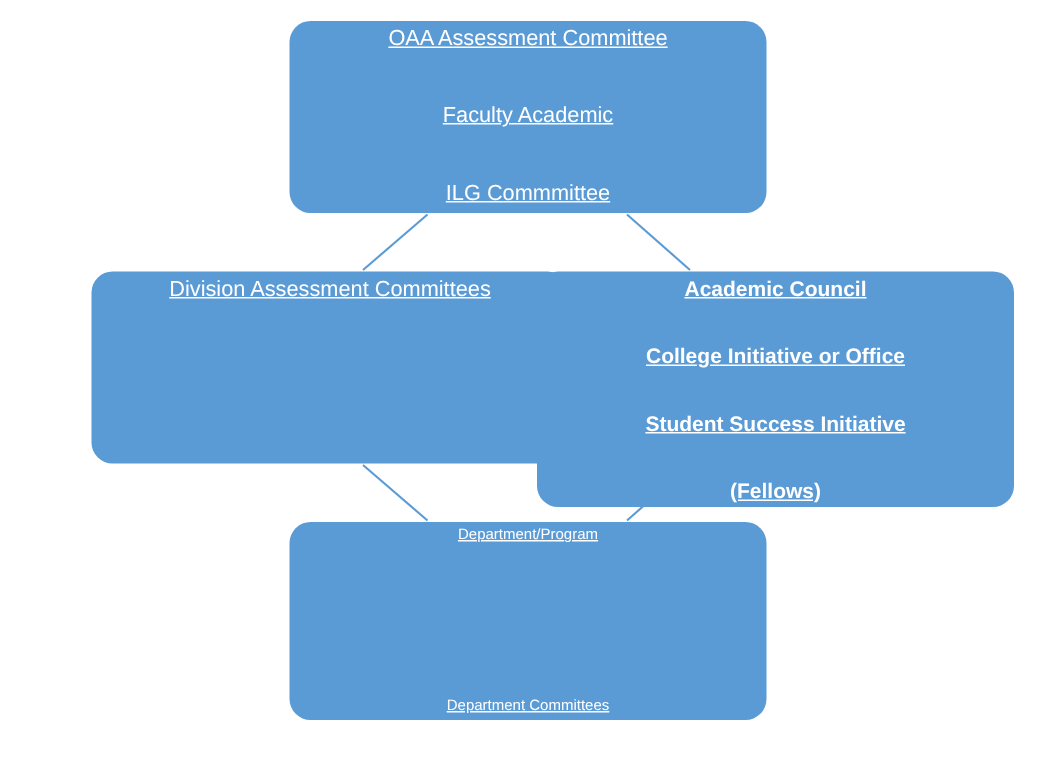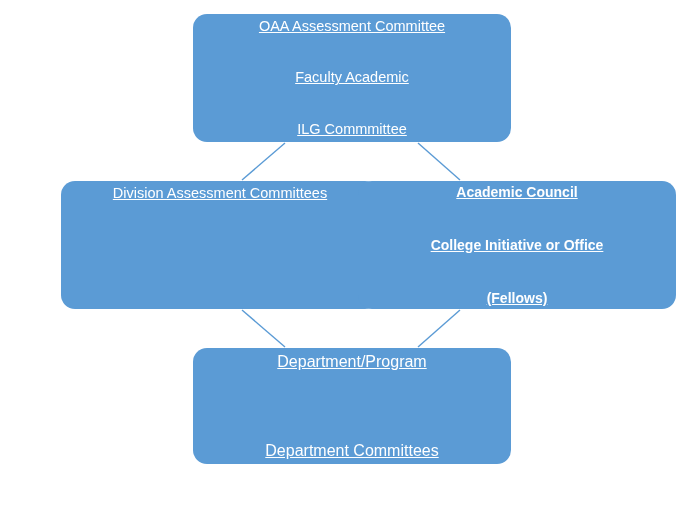--- a/index.html
+++ b/index.html
@@ -59,30 +59,30 @@
     top: 181px;
     width: 318px;
     height: 128px;
     font-size: 14.5px;
     margin-left: 32px;
   }
   #node-right {
     left: 358px;
     top: 181px;
     width: 318px;
-    height: 128px;
+    height: 157px;
     font-size: 14px;
     font-weight: bold;
   }
   #node-bottom {
     left: 193px;
     top: 348px;
     width: 318px;
-    height: 116px;
-    font-size: 16px;
+    height: 132px;
+    font-size: 10px;
     border-radius: 14px;
   }
   #node-top .line,
   #node-left .line,
   #node-bottom .line {
     padding: 2px 0;
   }
   #node-right .line {
     padding: 1px 0;
   }
@@ -105,20 +105,21 @@
     <span class="line">ILG Commmittee</span>
   </div>
 
   <div class="node" id="node-left">
     <span class="line">Division Assessment Committees</span>
   </div>
 
   <div class="node" id="node-right">
     <span class="line">Academic Council</span>
     <span class="line">College Initiative or Office</span>
+    <span class="line">Student Success Initiative</span>
     <span class="line">(Fellows)</span>
   </div>
 
   <div class="node" id="node-bottom">
     <span class="line">Department/Program</span>
     <span class="line">Department Committees</span>
   </div>
 
 </div>
 

